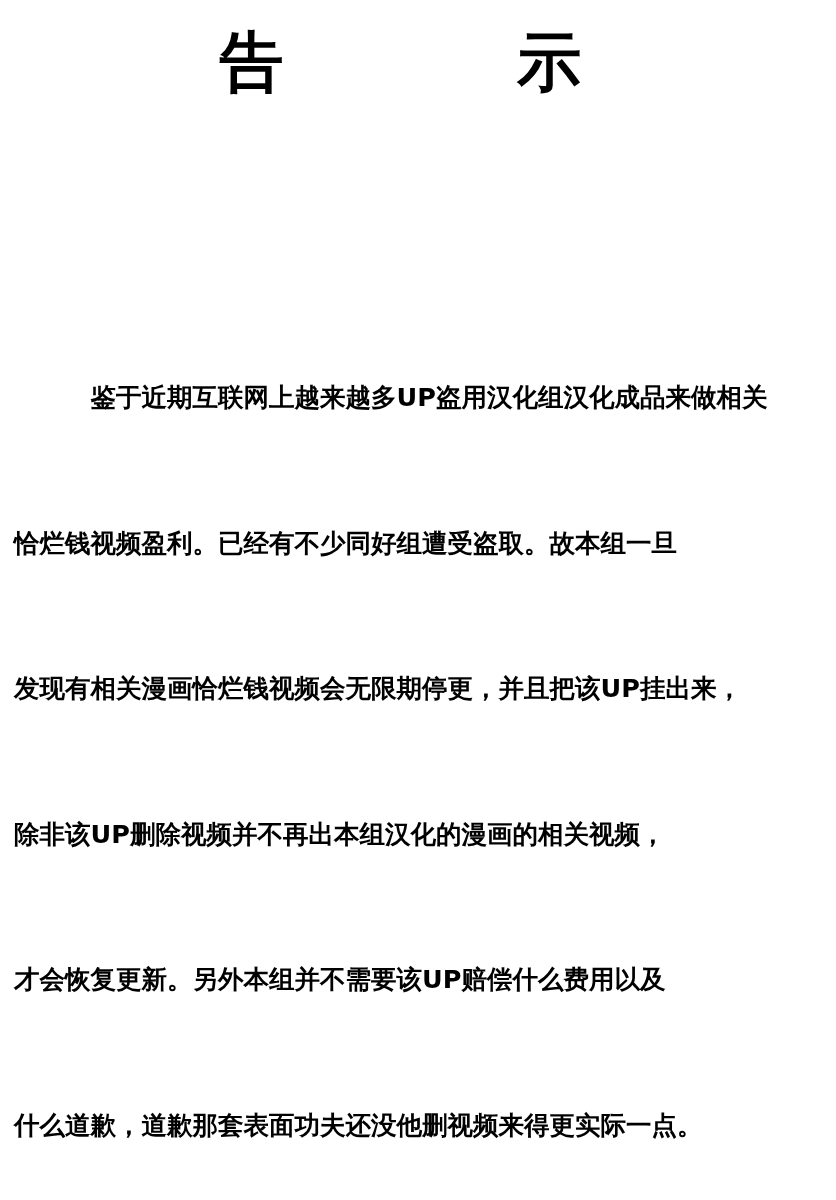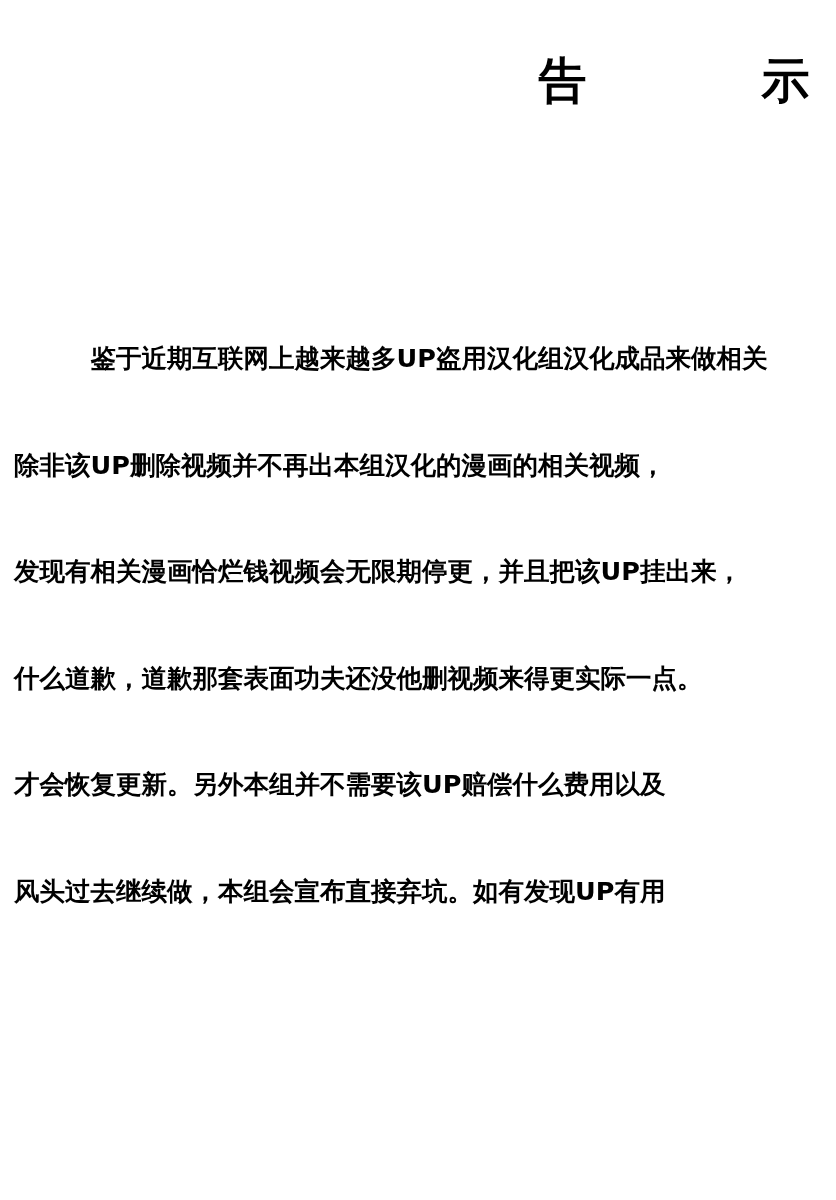--- a/index.html
+++ b/index.html
@@ -15,25 +15,25 @@
     position: relative;
     overflow: hidden;
   }
   .page {
     position: relative;
     width: 836px;
     height: 1200px;
     box-sizing: border-box;
   }
   .title {
-    text-align: right;
-    font-size: 48px;
+    text-align: center;
+    font-size: 64px;
     font-weight: bold;
     letter-spacing: 0.55em;
-    padding-top: 52px;
+    padding-top: 24px;
     line-height: 1.2;
     font-family: "DejaVu Sans", "Liberation Sans", sans-serif;
   }
   .body-block {
     position: absolute;
     top: 270px;
     left: 14px;
     right: 14px;
   }
   .para {
@@ -41,20 +41,21 @@
     font-weight: bold;
     line-height: 35.5px;
     letter-spacing: 0px;
     white-space: pre-wrap;
     word-break: break-all;
     font-family: "DejaVu Sans", "Liberation Sans", sans-serif;
   }
   .line {
     display: block;
     white-space: pre;
+    margin-top: 39px;
   }
   .watermark {
     position: absolute;
     right: 4px;
     bottom: 4px;
     width: 122px;
     height: 122px;
     opacity: 0.92;
   }
   .wm-circle {
@@ -104,24 +105,25 @@
 </head>
 <body>
 
 <div class="page">
 
   <div class="title">告　　示</div>
 
   <div class="body-block">
     <div class="para">
       <span class="line">　　　鉴于近期互联网上越来越多UP盗用汉化组汉化成品来做相关</span>
+      <span class="line">恰烂钱视频盈利。已经有不少同好组遭受盗取。故本组一旦</span>
+      <span class="line">发现有相关漫画恰烂钱视频会无限期停更，并且把该UP挂出来，</span>
       <span class="line">除非该UP删除视频并不再出本组汉化的漫画的相关视频，</span>
-      <span class="line">发现有相关漫画恰烂钱视频会无限期停更，并且把该UP挂出来，</span>
+      <span class="line">才会恢复更新。另外本组并不需要该UP赔偿什么费用以及</span>
       <span class="line">什么道歉，道歉那套表面功夫还没他删视频来得更实际一点。</span>
-      <span class="line">才会恢复更新。另外本组并不需要该UP赔偿什么费用以及</span>
       <span class="line">风头过去继续做，本组会宣布直接弃坑。如有发现UP有用</span>
       
       
       
       
       
       
       
       
       

